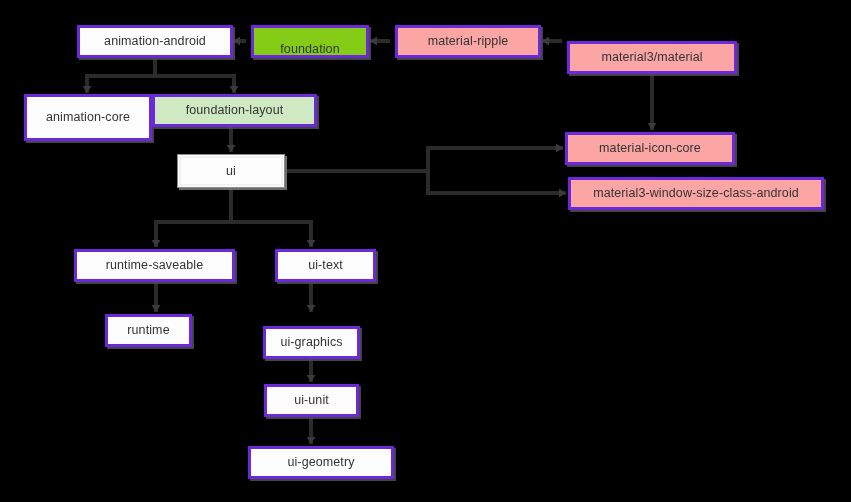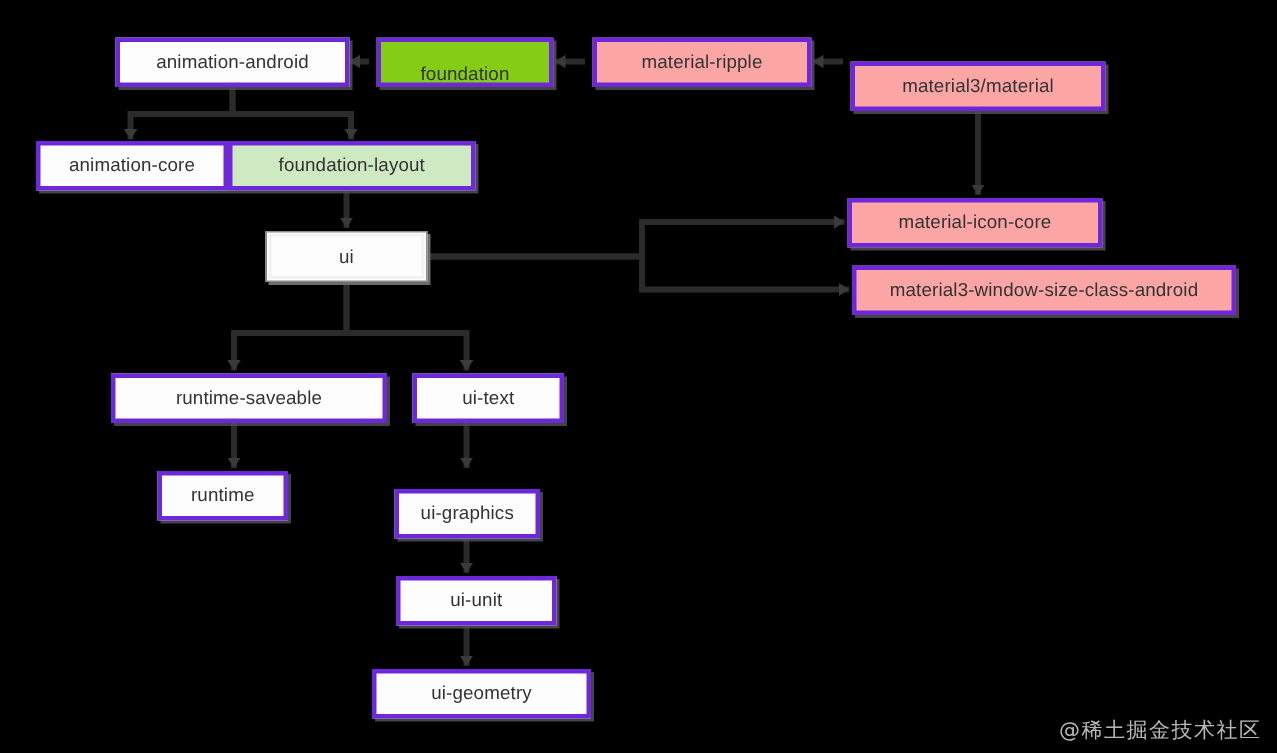--- a/index.html
+++ b/index.html
@@ -98,49 +98,48 @@
       </div>
       <div class="node green" style="left: 251px; top: 25px; width: 118px; height: 33px;">
         <span>foundation</span>
       </div>
       <div class="node red" style="left: 395px; top: 25px; width: 146px; height: 33px;">
         <span>material-ripple</span>
       </div>
       <div class="node red" style="left: 567px; top: 41px; width: 170px; height: 33px;">
         <span>material3/material</span>
       </div>
-      <div class="node white" style="left: 24px; top: 94px; width: 128px; height: 33px;">
+      <div class="node white" style="left: 24px; top: 94px; width: 128px; height: 47px;">
         <span>animation-core</span>
       </div>
       <div class="node paleg" style="left: 152px; top: 94px; width: 165px; height: 33px;">
         <span>foundation-layout</span>
       </div>
       <div class="node white focus" style="left: 177px; top: 154px; width: 108px; height: 34px;">
         <span>ui</span>
       </div>
       <div class="node red" style="left: 565px; top: 132px; width: 170px; height: 33px;">
         <span>material-icon-core</span>
       </div>
       <div class="node red" style="left: 568px; top: 177px; width: 256px; height: 33px;">
         <span>material3-window-size-class-android</span>
       </div>
-      <div class="node white" style="left: 74px; top: 249px; width: 184px; height: 33px;">
+      <div class="node white" style="left: 74px; top: 249px; width: 161px; height: 33px;">
         <span>runtime-saveable</span>
       </div>
       <div class="node white" style="left: 275px; top: 249px; width: 101px; height: 33px;">
         <span>ui-text</span>
       </div>
       <div class="node white" style="left: 105px; top: 314px; width: 87px; height: 33px;">
         <span>runtime</span>
       </div>
       <div class="node white" style="left: 263px; top: 314px; width: 97px; height: 33px; margin-top: 12px;">
         <span>ui-graphics</span>
       </div>
-      <div class="node white" style="left: 264px; top: 384px; width: 107px; height: 33px;">
+      <div class="node white" style="left: 264px; top: 384px; width: 95px; height: 33px;">
         <span>ui-unit</span>
       </div>
       <div class="node white" style="left: 248px; top: 446px; width: 146px; height: 33px; align-items: center;">
         <span>ui-geometry</span>
       </div>
     </div>
 
-  <div id="watermark">@稀土掘金技术社区</div>
 </div>
 
 </body></html>

